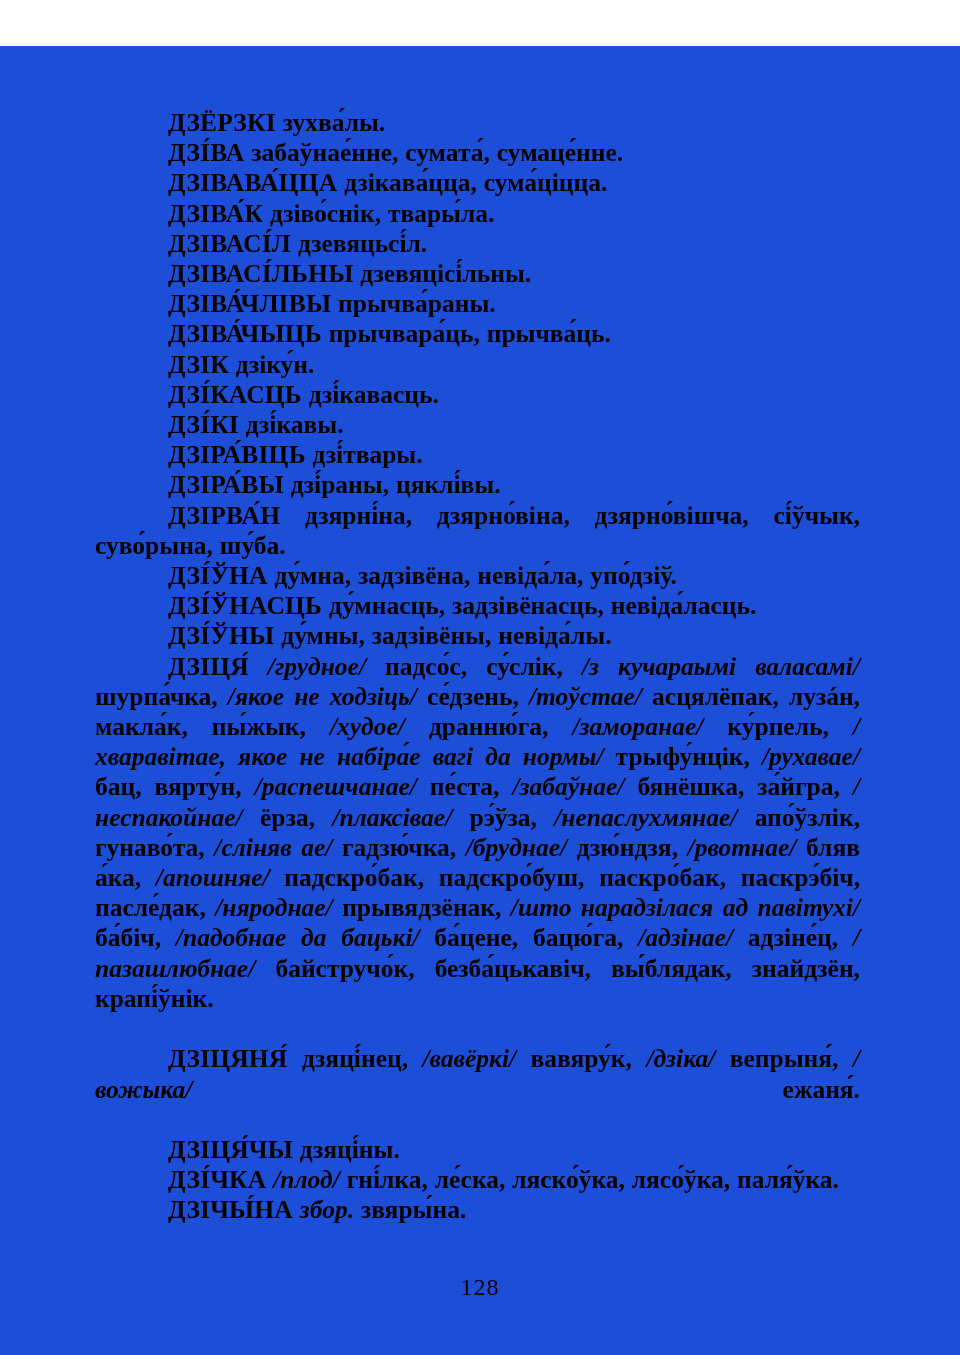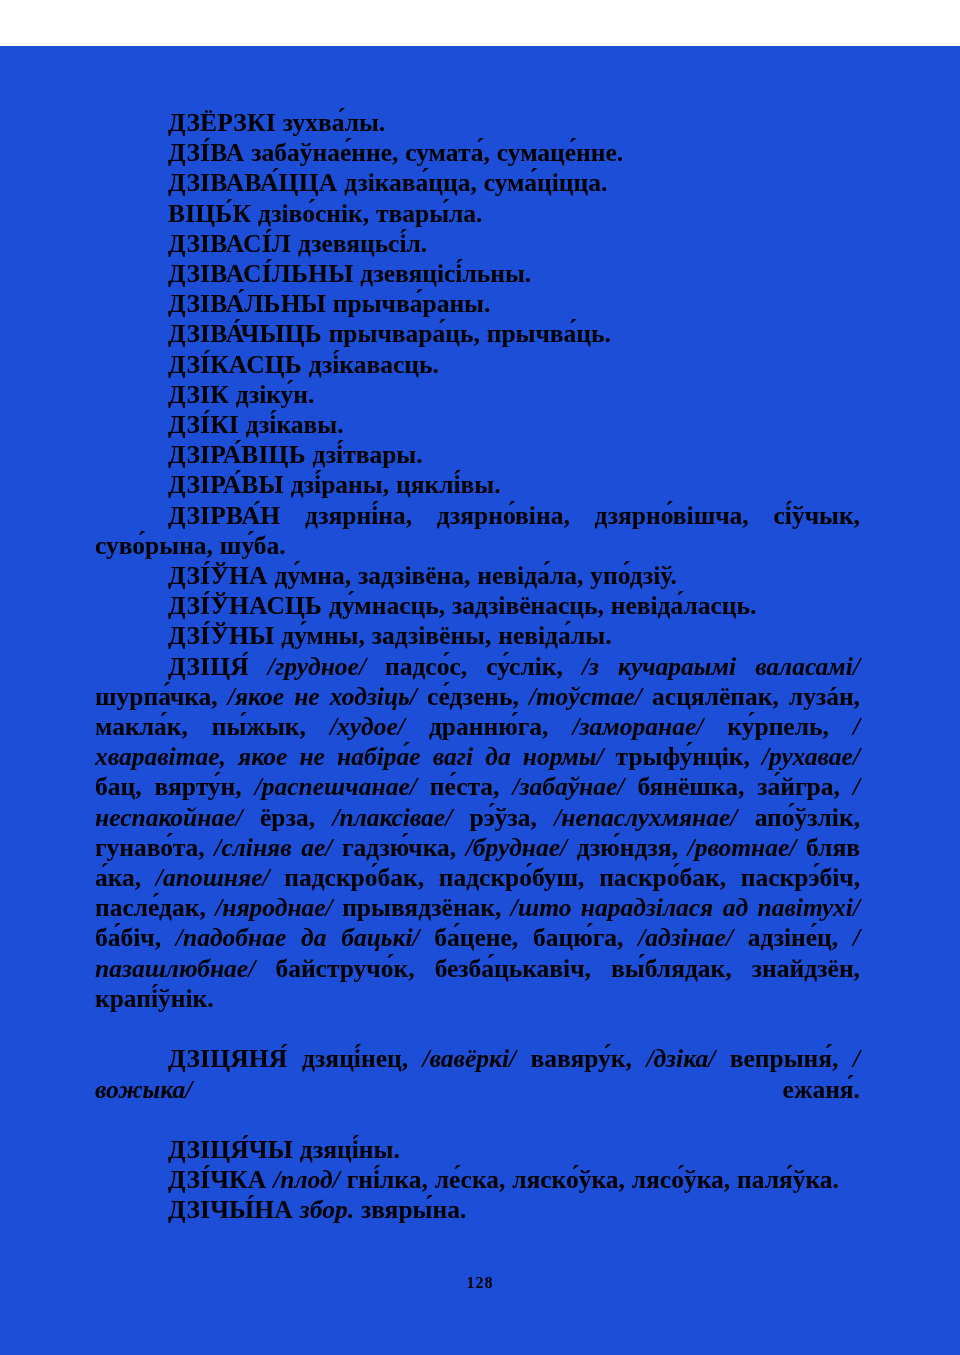--- a/index.html
+++ b/index.html
@@ -80,42 +80,42 @@
     display: inline-block;
     width: 100%;
   }
 
   .page-number {
     position: absolute;
     left: 0;
     top: 1228px;
     width: 960px;
     text-align: center;
-    font-size: 16px;
-    font-weight: bold;
+    font-size: 24px;
+    font-weight: normal;
     font-family: "Liberation Serif", "DejaVu Serif", serif;
     letter-spacing: 1px;
   }
 </style>
 </head>
 <body>
 
 <div class="page">
 
   <div class="text-column" id="entries-container">
       <p class="entry single"><span class="hw">ДЗЁРЗКІ</span><span class="gloss"> зухва́лы.</span></p>
       <p class="entry single"><span class="hw">ДЗІ́ВА</span><span class="gloss"> забаўнае́нне, сумата́, сумаце́нне.</span></p>
       <p class="entry single"><span class="hw">ДЗІВАВА́ЦЦА</span><span class="gloss"> дзікава́цца, сума́ціцца.</span></p>
-      <p class="entry single"><span class="hw">ВІЦЬ́К</span><span class="gloss"> дзіво́снік, твары́ла.</span></p>
+      <p class="entry single"><span class="hw">ДЗІВА́К</span><span class="gloss"> дзіво́снік, твары́ла.</span></p>
       <p class="entry single"><span class="hw">ДЗІВАСІ́Л</span><span class="gloss"> дзевяцьсі́л.</span></p>
       <p class="entry single"><span class="hw">ДЗІВАСІ́ЛЬНЫ</span><span class="gloss"> дзевяцісі́льны.</span></p>
-      <p class="entry single"><span class="hw">ДЗІВА́ЛЬНЫ</span><span class="gloss"> прычва́раны.</span></p>
+      <p class="entry single"><span class="hw">ДЗІВА́ЧЛІВЫ</span><span class="gloss"> прычва́раны.</span></p>
       <p class="entry single"><span class="hw">ДЗІВА́ЧЫЦЬ</span><span class="gloss"> прычвара́ць, прычва́ць.</span></p>
+      <p class="entry single"><span class="hw">ДЗІК</span><span class="gloss"> дзіку́н.</span></p>
       <p class="entry single"><span class="hw">ДЗІ́КАСЦЬ</span><span class="gloss"> дзі́кавасць.</span></p>
-      <p class="entry single"><span class="hw">ДЗІК</span><span class="gloss"> дзіку́н.</span></p>
       <p class="entry single"><span class="hw">ДЗІ́КІ</span><span class="gloss"> дзі́кавы.</span></p>
       <p class="entry single"><span class="hw">ДЗІРА́ВІЦЬ</span><span class="gloss"> дзі́твары.</span></p>
       <p class="entry single"><span class="hw">ДЗІРА́ВЫ</span><span class="gloss"> дзі́раны, цяклі́вы.</span></p>
       <p class="entry"><span class="hw">ДЗІРВА́Н</span><span class="gloss"> дзярні́на, дзярно́віна, дзярно́вішча, сі́ўчык, суво́рына, шу́ба.</span></p>
       <p class="entry single"><span class="hw">ДЗІ́ЎНА</span><span class="gloss"> ду́мна, задзівёна, невіда́ла, упо́дзіў.</span></p>
       <p class="entry single"><span class="hw">ДЗІ́ЎНАСЦЬ</span><span class="gloss"> ду́мнасць, задзівёнасць, невіда́ласць.</span></p>
       <p class="entry single"><span class="hw">ДЗІ́ЎНЫ</span><span class="gloss"> ду́мны, задзівёны, невіда́лы.</span></p>
       <p class="entry article"><span class="hw">ДЗІЦЯ́</span><span class="gloss"> </span><span class="it">/грудное/</span><span class="gloss"> падсо́с, су́слік, </span><span class="it">/з кучараымі валасамі/</span><span class="gloss"> шурпа́чка, </span><span class="it">/якое не ходзіць/</span><span class="gloss"> се́дзень, </span><span class="it">/тоўстае/</span><span class="gloss"> асцялёпак, лузáн, макла́к, пы́жык, </span><span class="it">/худое/</span><span class="gloss"> дранню́га, </span><span class="it">/заморанае/</span><span class="gloss"> ку́рпель, </span><span class="it">/хваравітае, якое не набіра́е вагі да нормы/</span><span class="gloss"> трыфу́нцік, </span><span class="it">/рухавае/</span><span class="gloss"> бац, вярту́н, </span><span class="it">/распешчанае/</span><span class="gloss"> пе́ста, </span><span class="it">/забаўнае/</span><span class="gloss"> бянёшка, за́йгра, </span><span class="it">/неспакойнае/</span><span class="gloss"> ёрза, </span><span class="it">/плаксівае/</span><span class="gloss"> рэ́ўза, </span><span class="it">/непаслухмянае/</span><span class="gloss"> апо́ўзлік, гунаво́та, </span><span class="it">/сліняв ае/</span><span class="gloss"> гадзю́чка, </span><span class="it">/бруднае/</span><span class="gloss"> дзю́ндзя, </span><span class="it">/рвотнае/</span><span class="gloss"> бляв а́ка, </span><span class="it">/апошняе/</span><span class="gloss"> падскро́бак, падскро́буш, паскро́бак, паскрэ́біч, пасле́дак, </span><span class="it">/няроднае/</span><span class="gloss"> прывядзёнак, </span><span class="it">/што нарадзілася ад павітухі/</span><span class="gloss"> ба́біч, </span><span class="it">/падобнае да бацькі/</span><span class="gloss"> ба́цене, бацю́га, </span><span class="it">/адзінае/</span><span class="gloss"> адзіне́ц, </span><span class="it">/пазашлюбнае/</span><span class="gloss"> байстручо́к, безба́цькавіч, вы́блядак, знайдзён, крапі́ўнік.</span></p>
       <p class="entry article"><span class="hw">ДЗІЦЯНЯ́</span><span class="gloss"> дзяці́нец, </span><span class="it">/вавёркі/</span><span class="gloss"> вавяру́к, </span><span class="it">/дзіка/</span><span class="gloss"> вепрыня́, </span><span class="it">/вожыка/</span><span class="gloss"> ежаня́.</span></p>
       <p class="entry single"><span class="hw">ДЗІЦЯ́ЧЫ</span><span class="gloss"> дзяці́ны.</span></p>

